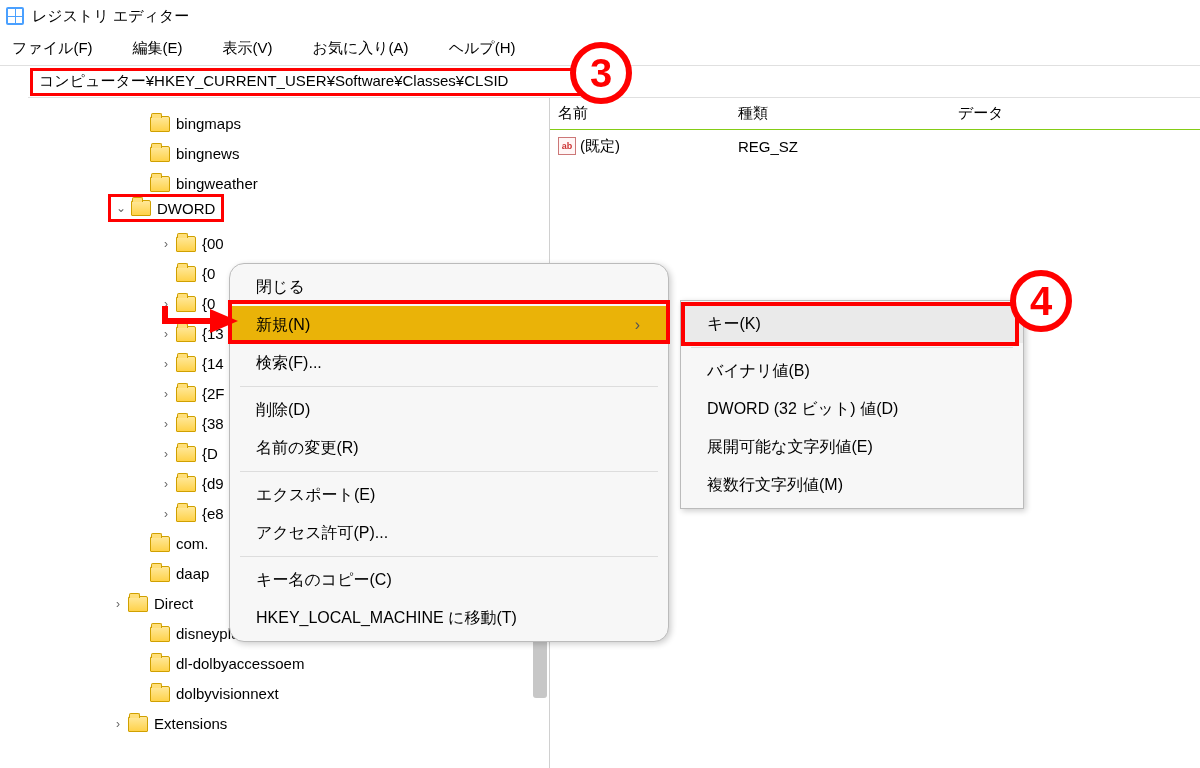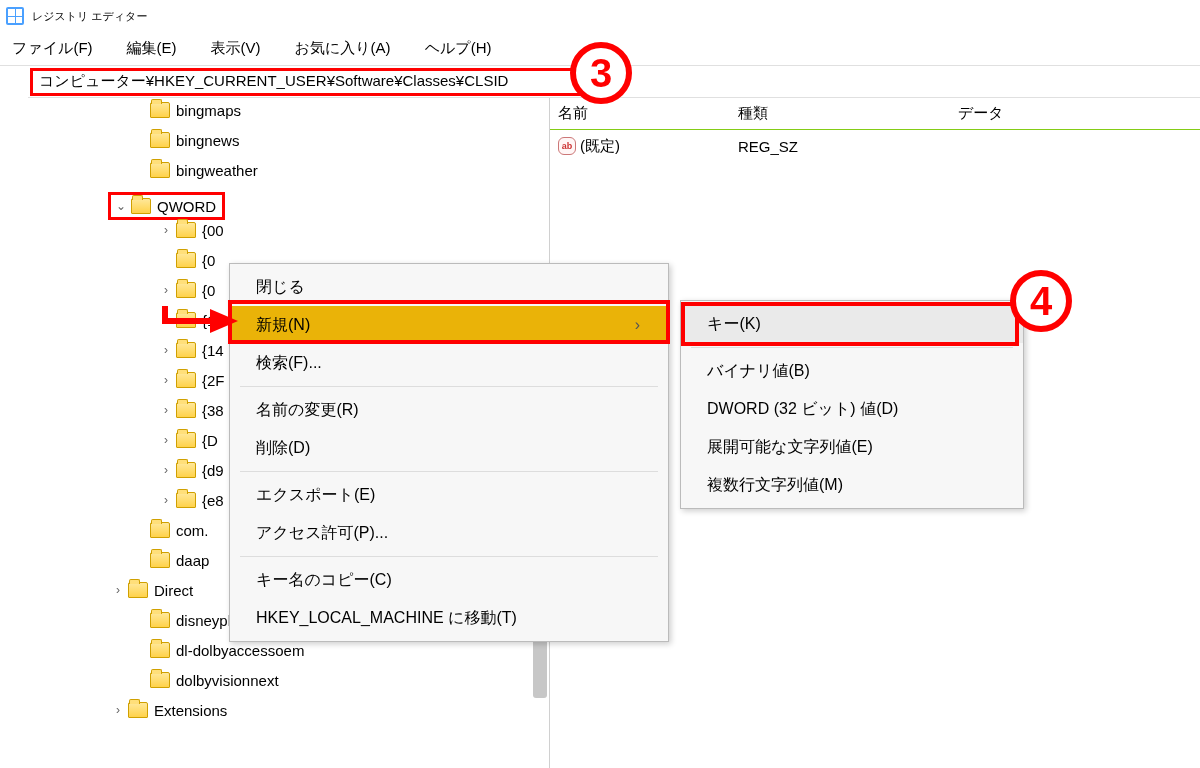--- a/index.html
+++ b/index.html
@@ -2,57 +2,57 @@
 <html><head>
 <meta charset="utf-8">
 <style>
   * { box-sizing: border-box; margin: 0; padding: 0; }
   body { font-family: "Yu Gothic UI", "Meiryo", sans-serif; font-size: 14px; background: #fff; color: #000; width: 1200px; height: 768px; overflow: hidden; position: relative; }
 
   
   .titlebar { height: 32px; display: flex; align-items: center; padding: 0 6px; }
   .titlebar .appicon { width: 18px; height: 18px; background: #4aa0ff; display: grid; grid-template-columns: 1fr 1fr; grid-template-rows: 1fr 1fr; gap: 1px; padding: 2px; border-radius: 2px; margin-right: 8px; }
   .titlebar .appicon span { background: #fff; }
-  .titlebar .title { font-size: 11px; }
-
-  
-  .menubar { height: 34px; display: flex; align-items: center; padding: 0 6px; gap: 22px; border-bottom: 1px solid #e0e0e0; font-size: 15px; }
+  .titlebar .title { font-size: 15px; }
+
+  
+  .menubar { height: 34px; display: flex; align-items: center; padding: 0 6px; gap: 28px; border-bottom: 1px solid #e0e0e0; font-size: 15px; }
   .menubar .menu-item { padding: 4px 6px; }
 
   
   .addressbar-row { height: 32px; display: flex; align-items: center; border-bottom: 1px solid #e0e0e0; padding: 2px 2px; margin-left: 28px; }
   .addressbar { height: 28px; display: flex; align-items: center; padding: 0 6px; font-size: 15px; border: 3px solid #f00; width: 560px; }
 
   
   .main { display: flex; height: calc(768px - 32px - 34px - 32px); }
   .tree-pane { width: 550px; border-right: 1px solid #d0d0d0; position: relative; overflow: hidden; }
   .values-pane { flex: 1; position: relative; }
 
   
   .tree { padding-top: 4px; }
-  .tree-row { height: 30px; display: flex; align-items: flex-start; font-size: 15px; white-space: nowrap; }
+  .tree-row { height: 30px; display: flex; align-items: flex-end; font-size: 15px; white-space: nowrap; }
   .expander { width: 16px; height: 16px; display: inline-flex; align-items: center; justify-content: center; color: #666; margin-right: 2px; font-size: 12px; }
   .folder { width: 20px; height: 16px; background: linear-gradient(#ffe89a, #ffd24a); border: 1px solid #d0a000; border-radius: 2px 2px 1px 1px; position: relative; margin-right: 6px; flex-shrink: 0; }
   .folder::before { content: ""; position: absolute; top: -4px; left: 0; width: 9px; height: 4px; background: #ffdf7a; border: 1px solid #d0a000; border-bottom: none; border-radius: 2px 2px 0 0; }
   .ind0 { padding-left: 132px; }
   .ind1 { padding-left: 158px; }
   .ind2 { padding-left: 110px; }
   .clsid-row { padding-left: 108px; }
   .clsid-box { display: inline-flex; align-items: center; border: 3px solid #f00; padding: 0 6px 0 2px; height: 28px; }
 
   
   .scrollbar { position: absolute; right: 2px; top: 530px; width: 14px; height: 70px; background: #c7c7c7; border-radius: 3px; }
 
   
   .values-header { display: flex; height: 32px; align-items: center; border-bottom: 1px solid #84cc16; font-size: 15px; padding-left: 8px; }
   .col-name { width: 180px; }
   .col-type { width: 220px; }
   .col-data { flex: 1; }
   .values-row { display: flex; height: 32px; align-items: center; font-size: 15px; padding-left: 8px; }
-  .reg-sz-icon { width: 18px; height: 18px; border: 1px solid #c77; border-radius: 6px; display: inline-flex; align-items: center; justify-content: center; font-size: 9px; font-weight: bold; color: #c33; background: #fff6f6; margin-right: 4px; }
+  .reg-sz-icon { width: 18px; height: 18px; border: 1px solid #c77; border-radius: 0; display: inline-flex; align-items: center; justify-content: center; font-size: 9px; font-weight: bold; color: #c33; background: #fff6f6; margin-right: 4px; }
 
   
   .context-menu { position: absolute; background: #f7f7f7; border: 1px solid #bbb; box-shadow: 2px 2px 6px rgba(0,0,0,.2); padding: 4px 0; }
   .context-menu .mi { height: 38px; display: flex; align-items: center; padding: 0 28px 0 26px; font-size: 16px; white-space: nowrap; }
   .context-menu .sep { height: 1px; background: #ddd; margin: 4px 10px; }
   .context-menu .mi .sub-arrow { margin-left: auto; padding-left: 40px; color: #555; }
 
   
   .hl-box { border: 4px solid #f00; position: absolute; pointer-events: none; }
 
@@ -106,21 +106,21 @@
       <div class="tree-row ind0">
           <span class="expander"></span>
           <span class="folder"></span>
           <span>bingweather</span>
         </div>
 
       <div class="tree-row clsid-row">
         <span class="clsid-box">
           <span class="expander">⌄</span>
           <span class="folder"></span>
-          <span>QWORD</span>
+          <span>DWORD</span>
         </span>
       </div>
 
       <div class="tree-row ind1">
           <span class="expander">›</span>
           <span class="folder"></span>
           <span>{00</span>
         </div>
       <div class="tree-row ind1">
           <span class="expander"></span>
@@ -218,30 +218,30 @@
       <div class="col-name" style="display:flex;align-items:center;">
         <span class="reg-sz-icon">ab</span>
         <span>(既定)</span>
       </div>
       <div class="col-type">REG_SZ</div>
     </div>
   </div>
 
 </div>
 
-<div class="context-menu" style="left:229px; top:263px; width:440px;">
+<div class="context-menu" style="left:229px; top:263px; width:440px;border-radius:15px;">
   <div class="mi">閉じる</div>
   <div class="mi" style="background:#eab308;">
     <span>新規(N)</span>
     <span class="sub-arrow">›</span>
   </div>
   <div class="mi">検索(F)...</div>
   <div class="sep"></div>
+  <div class="mi">削除(D)</div>
   <div class="mi">名前の変更(R)</div>
-  <div class="mi">削除(D)</div>
   <div class="sep"></div>
   <div class="mi">エクスポート(E)</div>
   <div class="mi">アクセス許可(P)...</div>
   <div class="sep"></div>
   <div class="mi">キー名のコピー(C)</div>
   <div class="mi">HKEY_LOCAL_MACHINE に移動(T)</div>
 </div>
 
 <div class="context-menu" style="left:680px; top:300px; width:344px;">
   <div class="mi" style="background:#eaeaea;">キー(K)</div>

